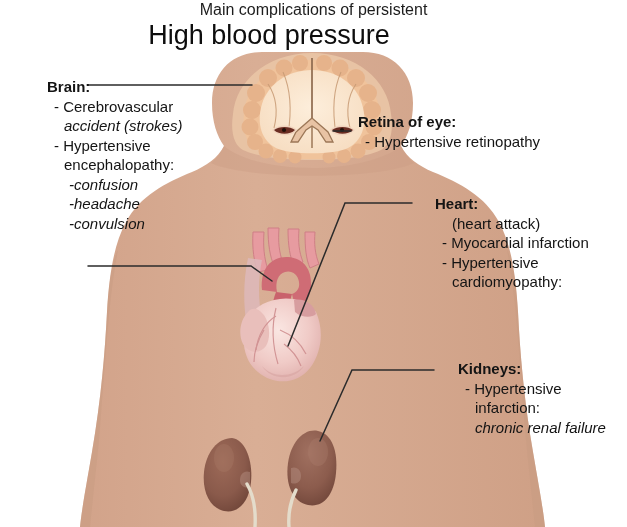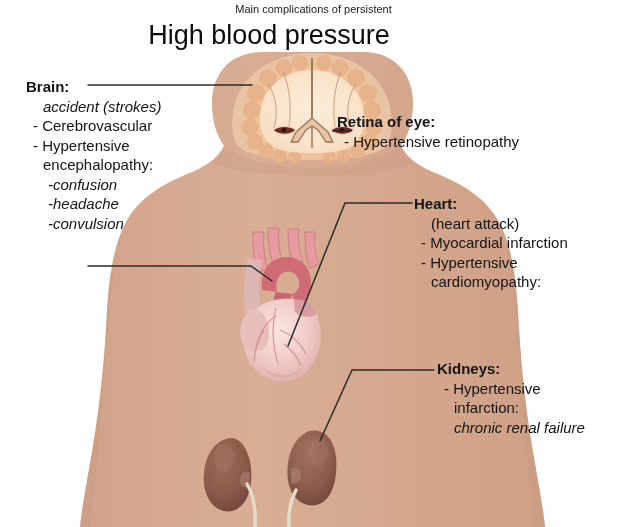--- a/index.html
+++ b/index.html
@@ -2,33 +2,33 @@
 <html><head>
 <meta charset="utf-8">
 <style>
   html,body{margin:0;padding:0;background:#ffffff;}
   body{width:627px;height:527px;overflow:hidden;
        font-family:"Liberation Sans", sans-serif;color:#1a1a1a;}
   #stage{position:relative;width:627px;height:527px;background:#fff;}
 
   
   .title-sub{position:absolute;left:0;top:0;width:627px;text-align:center;
-             font-size:11px;line-height:19px;color:#1c1c1c;}
+             font-size:16px;line-height:19px;color:#1c1c1c;}
   .title-main{position:absolute;left:0;top:19px;width:538px;text-align:center;
               font-size:27px;line-height:33px;color:#0d0d0d;}
 
   
   #figure{position:absolute;left:0;top:0;width:627px;height:527px;}
 
   
   .ann{position:absolute;font-size:15px;line-height:19.5px;color:#141414;
        white-space:nowrap;}
   .ann .hd{font-weight:bold;}
   .ann .it{font-style:italic;}
-  .ann .ln{display:block;}
+  .ann .ln{display:block;margin-left:21px;}
   .ind1{padding-left:7px;}
   .ind2{padding-left:17px;}
   .ind3{padding-left:22px;}
 
   #ann-brain{left:26px;top:77px;}
   #ann-retina{left:337px;top:112px;}
   #ann-heart{left:414px;top:194px;}
   #ann-blood{left:26px;top:256px;}
   #ann-kidneys{left:437px;top:359px;}
 </style>
@@ -229,22 +229,22 @@
       <path d="M88,85 L252,85"></path>
       <path d="M351,131 L333,131"></path>
       <path d="M412,203 L345,203 L288,346"></path>
       <path d="M88,266 L251,266 L272,281"></path>
       <path d="M434,370 L352,370 L320,441"></path>
     </g>
   </svg>
 
   <div class="ann" id="ann-brain">
     <span class="ln hd">Brain:</span>
+    <span class="ln ind1">- Cerebrovascular</span>
     <span class="ln ind2 it">accident  (strokes)</span>
-    <span class="ln ind1">- Cerebrovascular</span>
     <span class="ln ind1">- Hypertensive</span>
     <span class="ln ind2">encephalopathy:</span>
     <span class="ln ind3 it">-confusion</span>
     <span class="ln ind3 it">-headache</span>
     <span class="ln ind3 it">-convulsion</span>
   </div>
 
   <div class="ann" id="ann-retina">
     <span class="ln hd">Retina of eye:</span>
     <span class="ln ind1">- Hypertensive retinopathy</span>

